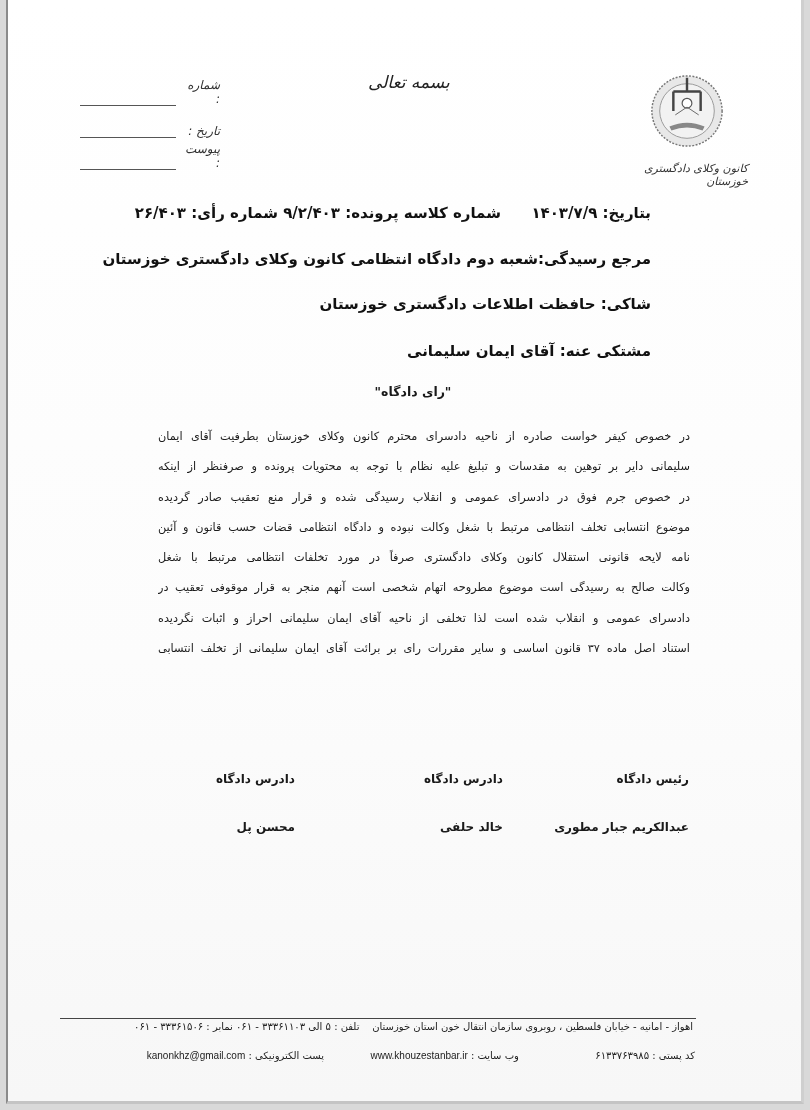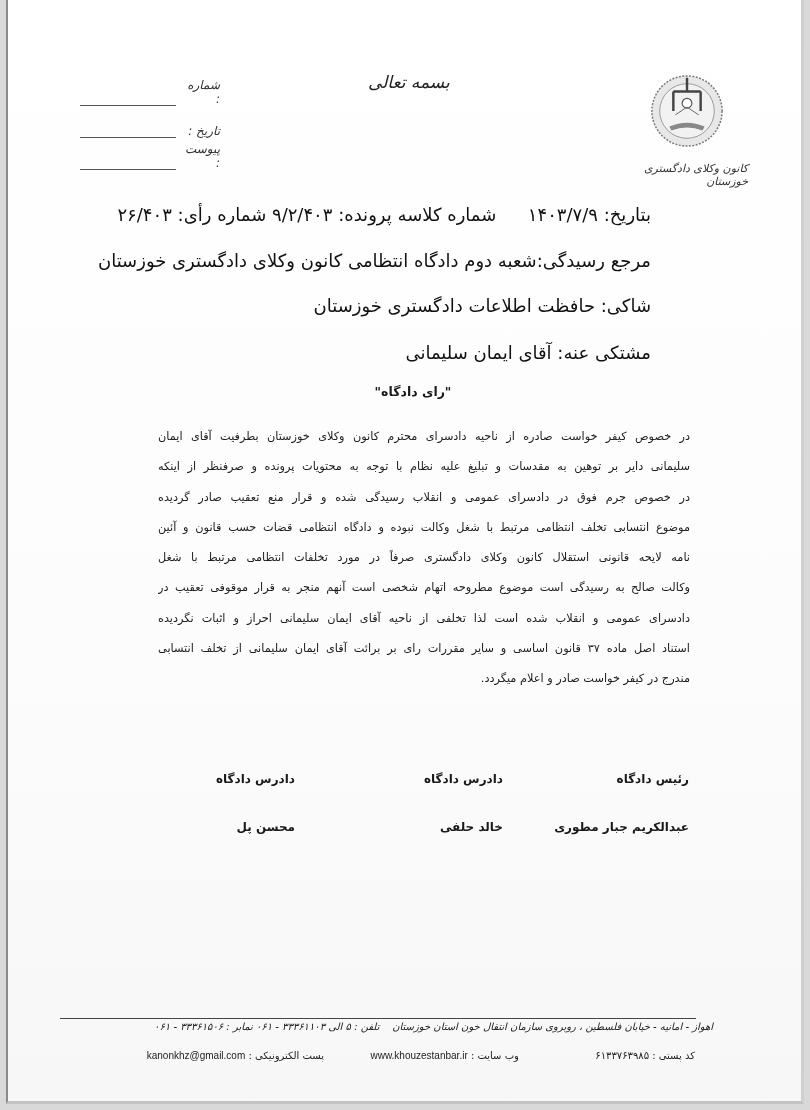--- a/index.html
+++ b/index.html
@@ -24,21 +24,21 @@
     .emblem { left: 640px; top: 72px; width: 78px; height: 78px; }
     .org-name { left: 620px; top: 162px; width: 120px; font-size: 11px; font-style: italic; text-align: right; color: #333; }
     .bismillah { left: 360px; top: 72px; width: 90px; font-family: "DejaVu Serif", serif; font-size: 17px; font-style: italic; text-align: left; color: #222; }
 
     .field { left: 72px; width: 140px; height: 18px; display: flex; align-items: flex-end; }
     .field .label { font-size: 12px; font-style: italic; color: #333; width: 40px; text-align: right; order: 2; }
     .field .line { flex: 1; border-bottom: 1px solid #555; margin-right: 4px; height: 10px; order: 1; }
     .f1 { top: 88px; } .f2 { top: 120px; } .f3 { top: 152px; }
 
     
-    .meta { right: 150px; font-weight: normal; font-size: 18px; color: #111; white-space: nowrap; }
+    .meta { right: 150px; font-weight: bold; font-size: 15px; color: #111; white-space: nowrap; }
     .meta-line1 { top: 204px; }
     .meta-line2 { top: 250px; }
     .meta-line3 { top: 295px; }
     .meta-line4 { top: 342px; }
     .meta .gap { display: inline-block; width: 20px; }
 
     .verdict-title { left: 330px; top: 384px; width: 150px; text-align: center; font-weight: bold; font-size: 12.5px; }
 
     .body-text {
       left: 150px; top: 422px; width: 532px;
@@ -50,21 +50,21 @@
 
     
     .sig-title, .sig-name { font-weight: bold; font-size: 12px; white-space: nowrap; text-align: center; }
     .s1 { right: 112px; } .s2 { right: 298px; } .s3 { right: 506px; }
     .sig-title { top: 772px; }
     .sig-name { top: 820px; }
 
     
     .footer-rule { left: 52px; top: 1018px; width: 636px; border-top: 1.5px solid #444; }
     .footer-line { font-size: 10px; color: #222; white-space: nowrap; }
-    .fl1 { top: 1021px; right: 88px; font-style: italic; }
+    .fl1 { top: 1021px; right: 108px; }
     .fl2 { top: 1042px; right: 106px; }
     .fl2 .seg { display: inline-block; }
     .fl1 .seg { display: inline-block; }
     .latin { direction: ltr; unicode-bidi: embed; font-family: Liberation Sans, sans-serif; margin-top: 8px; }
   </style>
 </head>
 <body>
 
 <div class="page">
 
@@ -118,21 +118,20 @@
 
   <div class="abs body-text rtl">
     <span class="bl">در خصوص کیفر خواست صادره از ناحیه دادسرای محترم کانون وکلای خوزستان بطرفیت آقای ایمان</span>
     <span class="bl">سلیمانی دایر بر توهین به مقدسات و تبلیغ علیه نظام با توجه به محتویات پرونده و صرفنظر از اینکه</span>
     <span class="bl">در خصوص جرم فوق در دادسرای عمومی و انقلاب رسیدگی شده و قرار منع تعقیب صادر گردیده</span>
     <span class="bl">موضوع انتسابی تخلف انتظامی مرتبط با شغل وکالت نبوده و دادگاه انتظامی قضات حسب قانون و آئین</span>
     <span class="bl">نامه لایحه قانونی استقلال کانون وکلای دادگستری صرفاً در مورد تخلفات انتظامی مرتبط با شغل</span>
     <span class="bl">وکالت صالح به رسیدگی است موضوع مطروحه اتهام شخصی است آنهم منجر به قرار موقوفی تعقیب در</span>
     <span class="bl">دادسرای عمومی و انقلاب شده است لذا تخلفی از ناحیه آقای ایمان سلیمانی احراز و اثبات نگردیده</span>
     <span class="bl">استناد اصل ماده ۳۷ قانون اساسی و سایر مقررات رای بر برائت آقای ایمان سلیمانی از تخلف انتسابی</span>
-    <span class="bl last">مندرج در کیفر خواست صادر و اعلام میگردد.</span>
   </div>
 
   <div class="abs sig-title s1 rtl">رئیس دادگاه</div>
   <div class="abs sig-name s1 rtl">عبدالکریم جبار مطوری</div>
   <div class="abs sig-title s2 rtl">دادرس دادگاه</div>
   <div class="abs sig-name s2 rtl">خالد حلفی</div>
   <div class="abs sig-title s3 rtl">دادرس دادگاه</div>
   <div class="abs sig-name s3 rtl">محسن پل</div>
 
   <div class="abs footer-rule"></div>

